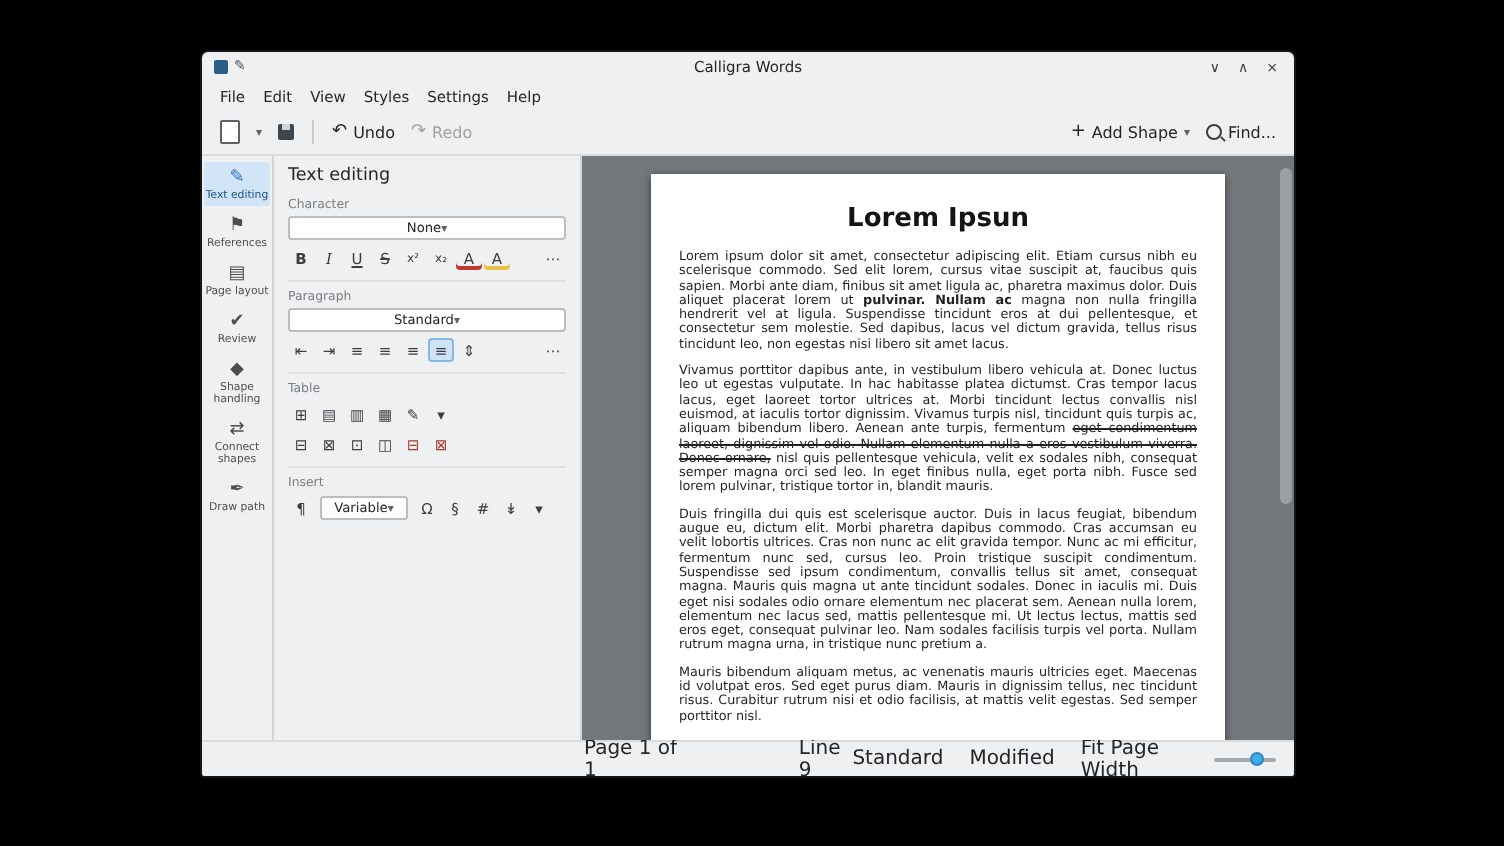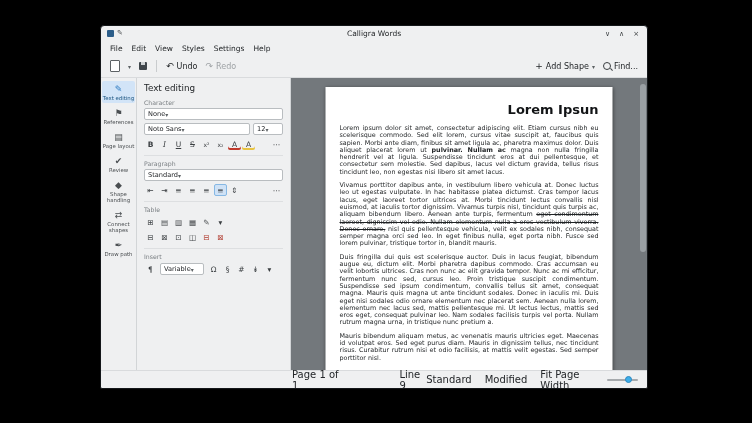--- a/index.html
+++ b/index.html
@@ -43,21 +43,21 @@
   .dock-tab .ic{display:block;font-size:9px;line-height:10px}
   .dock-tab .lb{display:block;font-size:5.4px;line-height:6px;margin-top:1px}
   .dock-tab.active{background:#d2e4f7;color:#19537f}
   .dock-tab.active .ic{color:#2a79c0}
   
   .options{width:154px;border-right:1px solid #d2d5d7;padding:5px 7px;box-sizing:border-box;
            overflow:hidden;flex:0 0 auto}
   .opt-title{font-size:8.8px;color:#232629;margin-bottom:6px}
   .sec-label{font-size:6.2px;color:#7a7f83;margin:4px 0 2px}
   .select{height:12px;background:#fff;border:1px solid #b9bdc0;border-radius:2px;
-          display:flex;align-items:center;justify-content:flex-start;
+          display:flex;align-items:center;justify-content:center;
           padding:0 3px;font-size:6.6px;color:#232629;box-sizing:border-box}
   .row{display:flex;gap:3px;margin-bottom:3px}
   .grow{flex:1}
   .w30{width:30px;flex:0 0 auto}
   .btnrow{display:flex;gap:1px;margin:3px 0 2px;align-items:center}
   .icon-btn{width:13px;height:12px;display:flex;align-items:center;justify-content:center;
             font-size:7.5px;color:#3a3e41;border-radius:2px}
   .icon-btn.active{background:#cfe2f6;border:1px solid #86b8e4;box-sizing:border-box}
   .icon-btn.push-right{margin-left:auto}
   #char-row .icon-btn:nth-child(1){font-weight:bold}
@@ -66,21 +66,21 @@
   #char-row .icon-btn:nth-child(4){text-decoration:line-through}
   #char-row .icon-btn:nth-child(5),#char-row .icon-btn:nth-child(6){font-size:6px}
   #char-row .icon-btn:nth-child(7){box-shadow:inset 0 -2px 0 #c0392b}
   #char-row .icon-btn:nth-child(8){box-shadow:inset 0 -2px 0 #e8c341}
   .hr{border-top:1px solid #dddfe1;margin:5px 0 2px}
   
   .doc-area{flex:1;background:#73787c;position:relative;overflow:hidden}
   .page{position:absolute;left:50%;transform:translateX(-50%);top:9px;width:287px;height:420px;
         background:#fff;box-shadow:0 1px 4px rgba(0,0,0,.5);box-sizing:border-box;
         padding:12px 14px}
-  .doc-title{font-size:13px;font-weight:bold;color:#121416;text-align:right;margin:3px 0 8px}
+  .doc-title{font-size:13px;font-weight:bold;color:#121416;text-align:center;margin:3px 0 8px}
   .doc-para{font-size:6.4px;line-height:7.3px;color:#1f2224;text-align:justify;margin:0 0 6px}
   .scrollbar{position:absolute;right:1px;top:2px;bottom:2px;width:6px}
   .scroll-thumb{position:absolute;left:0;right:0;top:4px;height:168px;background:#9aa0a4;border-radius:3px}
   
   .statusbar{height:18px;border-top:1px solid #d9dbdd;display:flex;align-items:center;
              font-size:10px;color:#232629;padding:0 9px;box-sizing:border-box;flex:0 0 auto}
   .sb-page{margin-left:182px}
   .sb-line{margin-left:58px}
   .sb-right{margin-left:auto;display:flex;align-items:center;gap:13px}
   .zoom-slider{width:42px;height:2px;background:#a6aaad;border-radius:1px;position:relative}
@@ -178,30 +178,20 @@
         </div>
       </div>
 
     <div class="options">
       <div class="opt-title">Text editing</div>
 
       <div class="sec-label">Character</div>
       <div class="row">
         <div class="select grow">
           <span>None</span>
-          <span class="chev">▾</span>
-        </div>
-      </div>
-      <div class="row">
-        <div class="select grow">
-          <span>Noto Sans</span>
-          <span class="chev">▾</span>
-        </div>
-        <div class="select w30">
-          <span>12</span>
           <span class="chev">▾</span>
         </div>
       </div>
       <div class="btnrow" id="char-row">
           <span class="icon-btn">B</span>
           <span class="icon-btn">I</span>
           <span class="icon-btn">U</span>
           <span class="icon-btn">S</span>
           <span class="icon-btn">x²</span>
           <span class="icon-btn">x₂</span>

